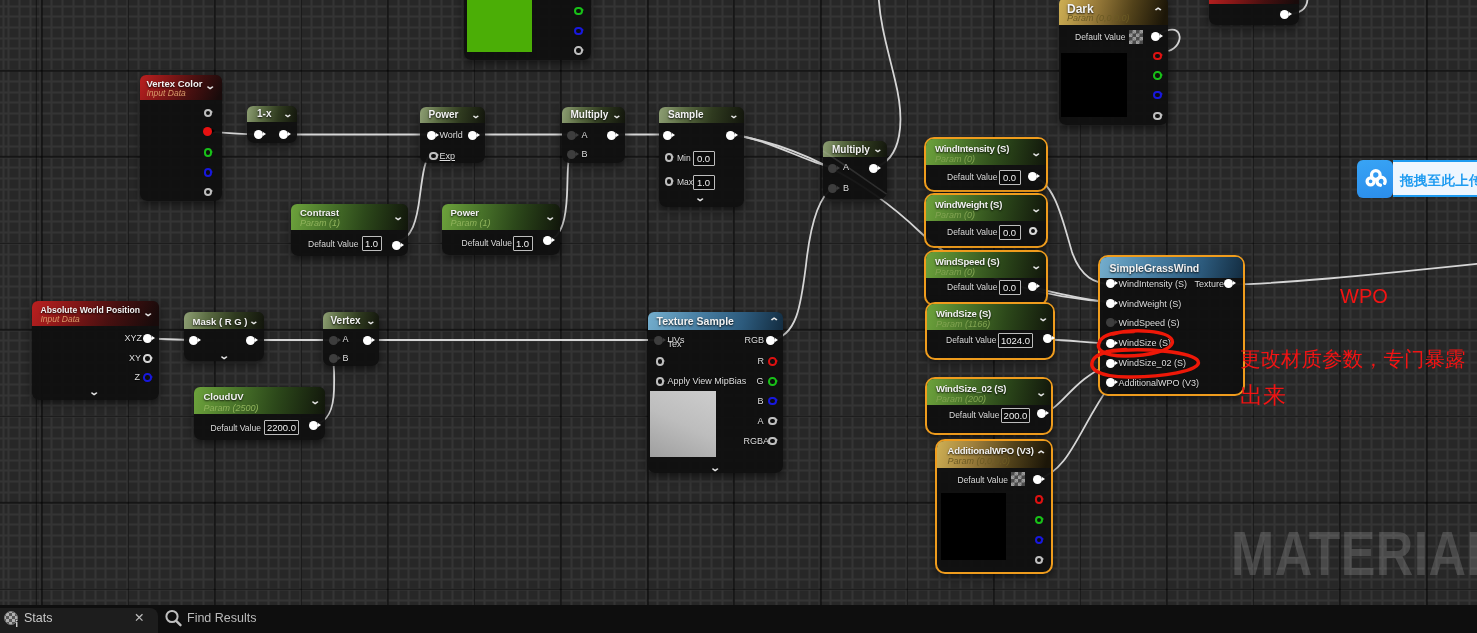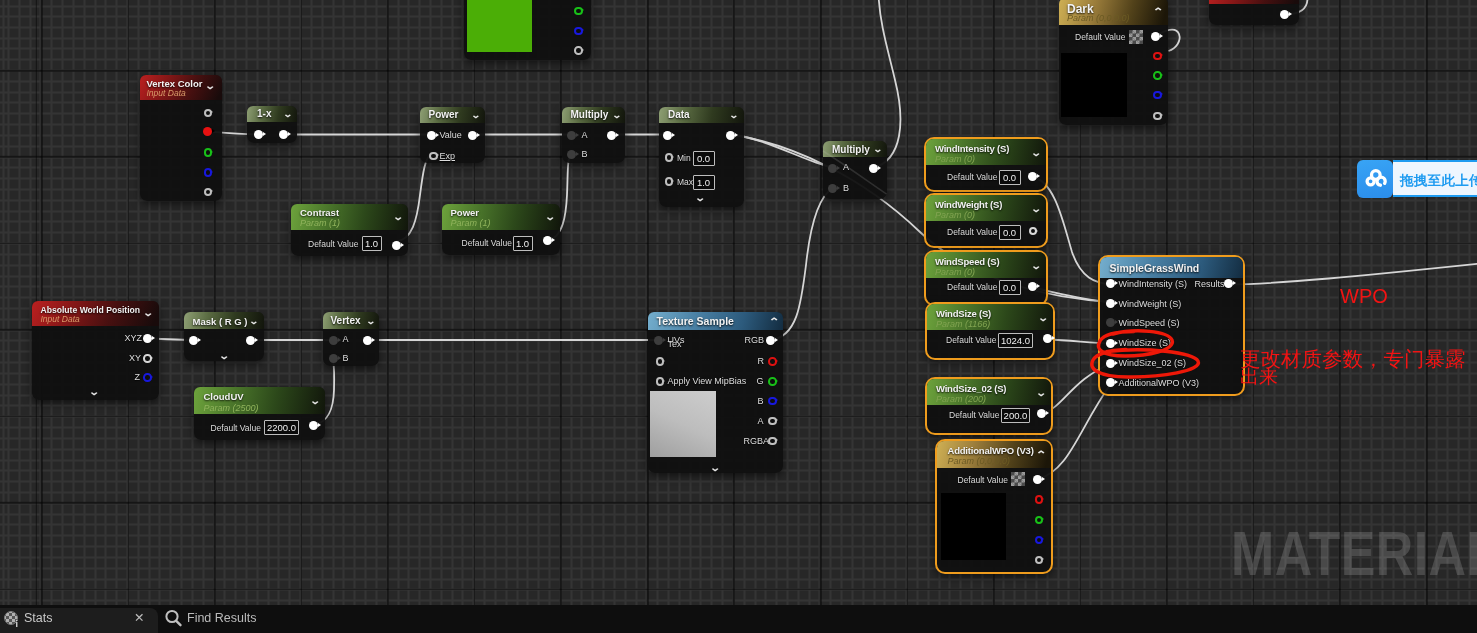--- a/index.html
+++ b/index.html
@@ -121,40 +121,40 @@
  <div class="chev" style="left:37px;top:3px;font-size:9px;">⌄</div>
  <div class="pin pf w" style="left:6.5px;top:24.5px;"></div>
  <div class="pin pf w" style="left:32px;top:24.5px;"></div>
 </div>
 
 <div class="node" style="left:419.5px;top:106.5px;width:65.5px;height:56px;">
  <div class="hdr hg" style="height:16px;"></div>
  <div class="t1" style="left:9px;top:2.5px;font-size:10px;">Power</div>
  <div class="chev" style="left:52px;top:3px;font-size:9px;">⌄</div>
  <div class="pin pf w" style="left:7.5px;top:24px;"></div>
- <div class="lbl" style="left:20px;top:23px;">Value</div>
+ <div class="lbl" style="left:20px;top:23px;">World</div>
  <div class="pin pf w" style="left:48px;top:24px;"></div>
  <div class="pin pr rgr" style="left:9.5px;top:45px;"></div>
  <div class="lbl" style="left:20px;top:44px;text-decoration:underline;">Exp</div>
 </div>
 
 <div class="node" style="left:561.5px;top:106.5px;width:63px;height:56px;">
  <div class="hdr hg" style="height:16px;"></div>
  <div class="t1" style="left:9px;top:2.5px;font-size:10px;">Multiply</div>
  <div class="chev" style="left:51px;top:3px;font-size:9px;">⌄</div>
  <div class="pin pd" style="left:5.5px;top:24px;"></div>
  <div class="lbl" style="left:20px;top:23px;">A</div>
  <div class="pin pf w" style="left:45px;top:24px;"></div>
  <div class="pin pd" style="left:5.5px;top:43px;"></div>
  <div class="lbl" style="left:20px;top:42px;">B</div>
 </div>
 
 <div class="node" style="left:659px;top:106.5px;width:84.5px;height:100px;">
  <div class="hdr hg" style="height:16px;"></div>
- <div class="t1" style="left:9px;top:2.5px;font-size:10px;">Data</div>
+ <div class="t1" style="left:9px;top:2.5px;font-size:10px;">Sample</div>
  <div class="chev" style="left:71px;top:3px;font-size:9px;">⌄</div>
  <div class="pin pf w" style="left:3.5px;top:24px;"></div>
  <div class="pin pf w" style="left:67px;top:24px;"></div>
  <div class="pin pr rgr" style="left:5.5px;top:46.5px;"></div>
  <div class="lbl" style="left:18px;top:46px;font-size:8.5px;">Min</div>
  <div class="vbox" style="left:33.5px;top:44px;width:20px;height:13px;">0.0</div>
  <div class="pin pr rgr" style="left:5.5px;top:70.5px;"></div>
  <div class="lbl" style="left:18px;top:70px;font-size:8.5px;">Max</div>
  <div class="vbox" style="left:33.5px;top:68px;width:20px;height:13px;">1.0</div>
  <div class="chev" style="left:37px;top:85px;font-size:10px;">⌄</div>
@@ -355,40 +355,40 @@
  <div class="pin pf w" style="left:6.4px;top:42px;"></div>
  <div class="lbl" style="left:19px;top:41.5px;">WindWeight (S)</div>
  <div class="pin pd" style="left:6.4px;top:61.4px;"></div>
  <div class="lbl" style="left:19px;top:61px;">WindSpeed (S)</div>
  <div class="pin pf w" style="left:6.4px;top:81.6px;"></div>
  <div class="lbl" style="left:19px;top:81px;">WindSize (S)</div>
  <div class="pin pf w" style="left:6.4px;top:101.7px;"></div>
  <div class="lbl" style="left:19px;top:101px;">WindSize_02 (S)</div>
  <div class="pin pf w" style="left:6.4px;top:121.4px;"></div>
  <div class="lbl" style="left:19px;top:121px;">AdditionalWPO (V3)</div>
- <div class="lbl" style="left:95px;top:22px;">Results</div>
+ <div class="lbl" style="left:95px;top:22px;">Texture</div>
  <div class="pin pf w" style="left:124px;top:22.4px;"></div>
 </div>
 </div>
 <svg id="over" width="1477" height="633" viewBox="0 0 1477 633" fill="none" style="pointer-events:none">
 <g stroke="#cfcfcf" stroke-width="1.5" opacity="0.16">
 <path d="M 823 151 C 850 168, 870 183, 886.5 194"></path>
 </g>
 </svg>
 
 <div id="annot">
 <svg width="1477" height="633" viewBox="0 0 1477 633" fill="none" style="position:absolute;left:0;top:0;">
 <g stroke="#ee1808" stroke-width="3.4" stroke-linecap="round">
 <path d="M 1113 334 C 1135 328, 1168 331, 1172 340 C 1176 350, 1148 356, 1125 356 C 1102 356, 1095 349, 1100 341 C 1104 334, 1118 331.5, 1134 331.5"></path>
 <path d="M 1107 351.5 C 1145 347, 1193 352, 1198 361 C 1203 371, 1160 377.5, 1128 377 C 1098 376.5, 1088 369, 1093 360 C 1097 353, 1112 350, 1126 349.5"></path>
 </g>
 </svg>
 <div class="red" style="left:1340px;top:285px;font-size:20px;">WPO</div>
 <div class="red" style="left:1240px;top:344.5px;font-size:20.5px;">更改材质参数，专门暴露</div>
-<div class="red" style="left:1240px;top:364px;font-size:19px;">出来</div>
+<div class="red" style="left:1240px;top:380px;font-size:23px;">出来</div>
 </div>
 <div id="baidu">
  <div id="bbar"></div>
  <div id="bicon">
   <svg width="36.5" height="38" viewBox="0 0 36.5 38">
    <g stroke="#ffffff" stroke-width="3.3" fill="none" stroke-linecap="round">
     <circle cx="18.8" cy="15" r="4.3"></circle>
     <circle cx="13.6" cy="21.3" r="3.5"></circle>
     <circle cx="24.1" cy="21.2" r="4.1" stroke-dasharray="21 4.8" stroke-dashoffset="-7"></circle>
    </g>

